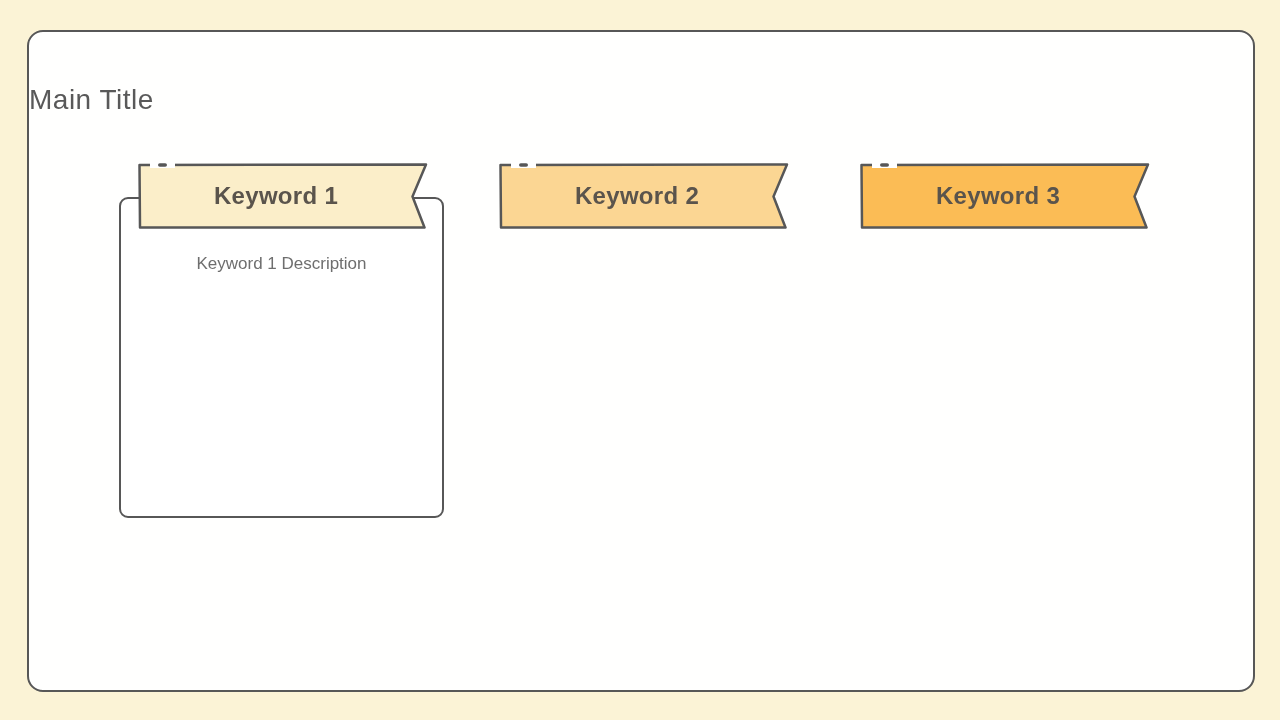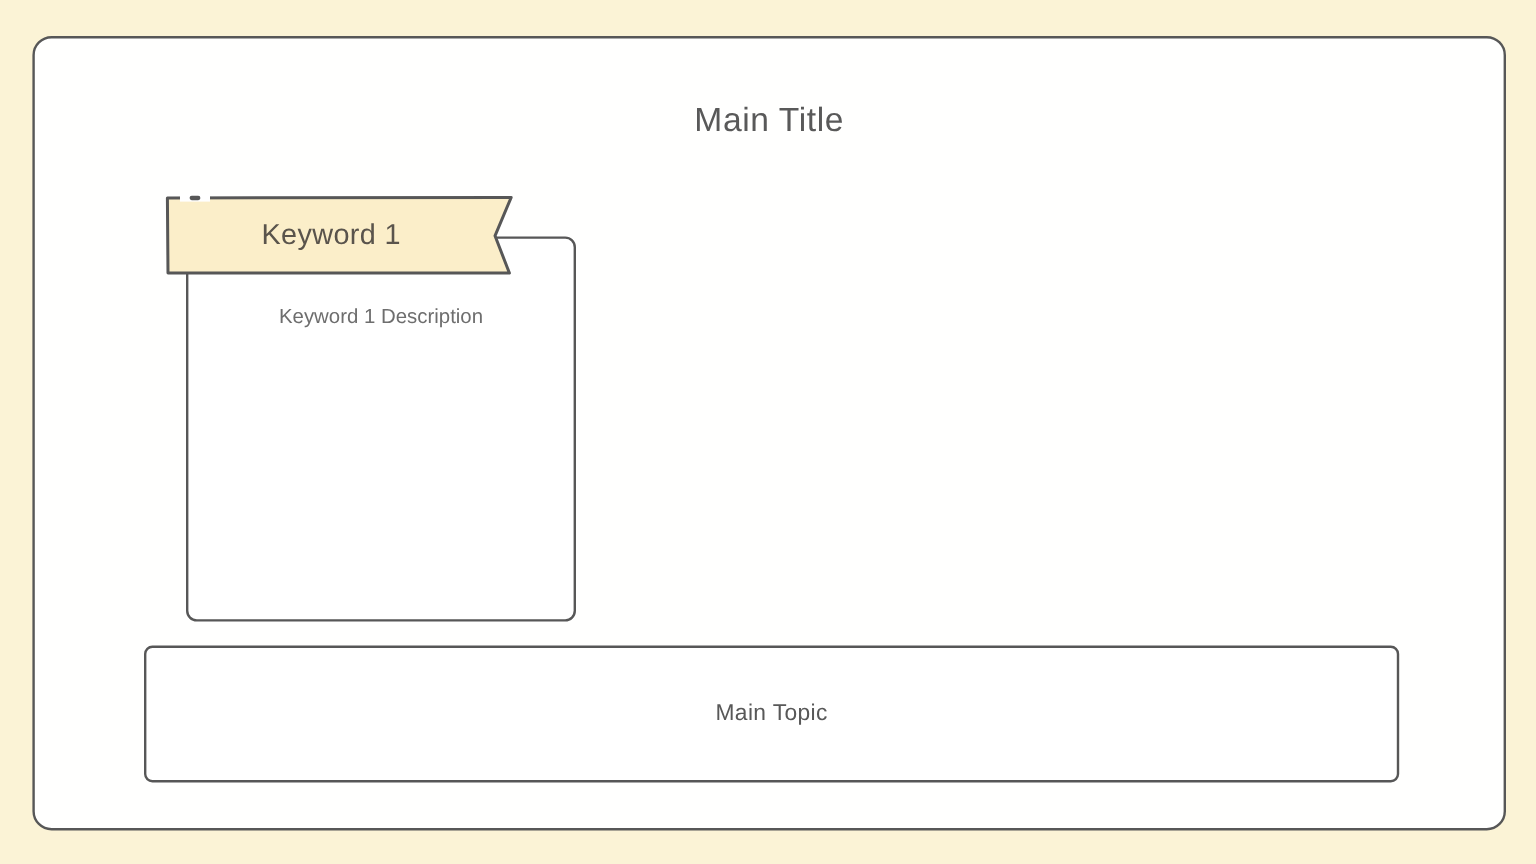--- a/index.html
+++ b/index.html
@@ -26,37 +26,36 @@
     background: #fffffe;
     border: 2.5px solid #575757;
     border-radius: 16px;
     box-sizing: border-box;
   }
   .main-title {
     position: absolute;
     left: 0;
     top: 52px;
     width: 100%;
-    text-align: center;
     font-size: 28px;
     font-weight: 500;
     letter-spacing: 0.5px;
     color: #595959;
   }
   .kw-card {
     position: absolute;
     top: 165px;
     width: 325px;
     height: 321px;
     background: #ffffff;
     border: 2.5px solid #575757;
     border-radius: 9px;
     box-sizing: border-box;
   }
-  .kw-card.c0 { left: 90px; margin-left: 36px; }
+  .kw-card.c0 { left: 90px; }
   .kw-card.c1 { left: 451px; }
   .kw-card.c2 { left: 812px; }
   .kw-desc {
     margin-top: 52px;
     text-align: center;
     font-size: 17px;
     line-height: 26px;
     color: #6e6e6e;
   }
   .ribbon {
@@ -77,21 +76,21 @@
   .ribbon-label {
     position: absolute;
     left: 0;
     top: 0;
     width: 278px;
     height: 68px;
     display: flex;
     align-items: center;
     justify-content: center;
     font-size: 24px;
-    font-weight: 400;
+    font-weight: 700;
     letter-spacing: 0.3px;
     color: #5a544c;
   }
   .main-topic-box {
     position: absolute;
     left: 91px;
     top: 506px;
     width: 1046px;
     height: 114px;
     background: #ffffff;
@@ -125,20 +124,33 @@
 
     <div class="ribbon r0">
       <svg width="292" height="68" viewBox="0 0 292 68">
         <polygon points="2.5,3 289,2.5 275.5,34.5 287.5,65.5 3,65.5" stroke="#575757" stroke-width="2.5" stroke-linejoin="round" fill="#fbeec9"></polygon>
         <rect x="13" y="0" width="25" height="6" fill="#ffffff"></rect>
         <rect x="21" y="1.2" width="9" height="3.6" rx="1.8" fill="#575757"></rect>
       </svg>
       <div class="ribbon-label">Keyword 1</div>
     </div>
 
+    <div class="ribbon r1">
+      <svg width="292" height="68" viewBox="0 0 292 68">
+        <polygon points="2.5,3 289,2.5 275.5,34.5 287.5,65.5 3,65.5" stroke="#575757" stroke-width="2.5" stroke-linejoin="round" fill="#fbd693"></polygon>
+        <rect x="13" y="0" width="25" height="6" fill="#ffffff"></rect>
+        <rect x="21" y="1.2" width="9" height="3.6" rx="1.8" fill="#575757"></rect>
+      </svg>
+      <div class="ribbon-label">Keyword 2</div>
+    </div>
 
+    <div class="ribbon r2">
+      <svg width="292" height="68" viewBox="0 0 292 68">
+        <polygon points="2.5,3 289,2.5 275.5,34.5 287.5,65.5 3,65.5" stroke="#575757" stroke-width="2.5" stroke-linejoin="round" fill="#fbbc55"></polygon>
+        <rect x="13" y="0" width="25" height="6" fill="#ffffff"></rect>
+        <rect x="21" y="1.2" width="9" height="3.6" rx="1.8" fill="#575757"></rect>
+      </svg>
+      <div class="ribbon-label">Keyword 3</div>
+    </div>
 
-    <div class="main-topic-box">
-      <div class="main-topic-label">Main Topic</div>
-    </div>
 
   </div>
 </div>
 
 </body></html>

